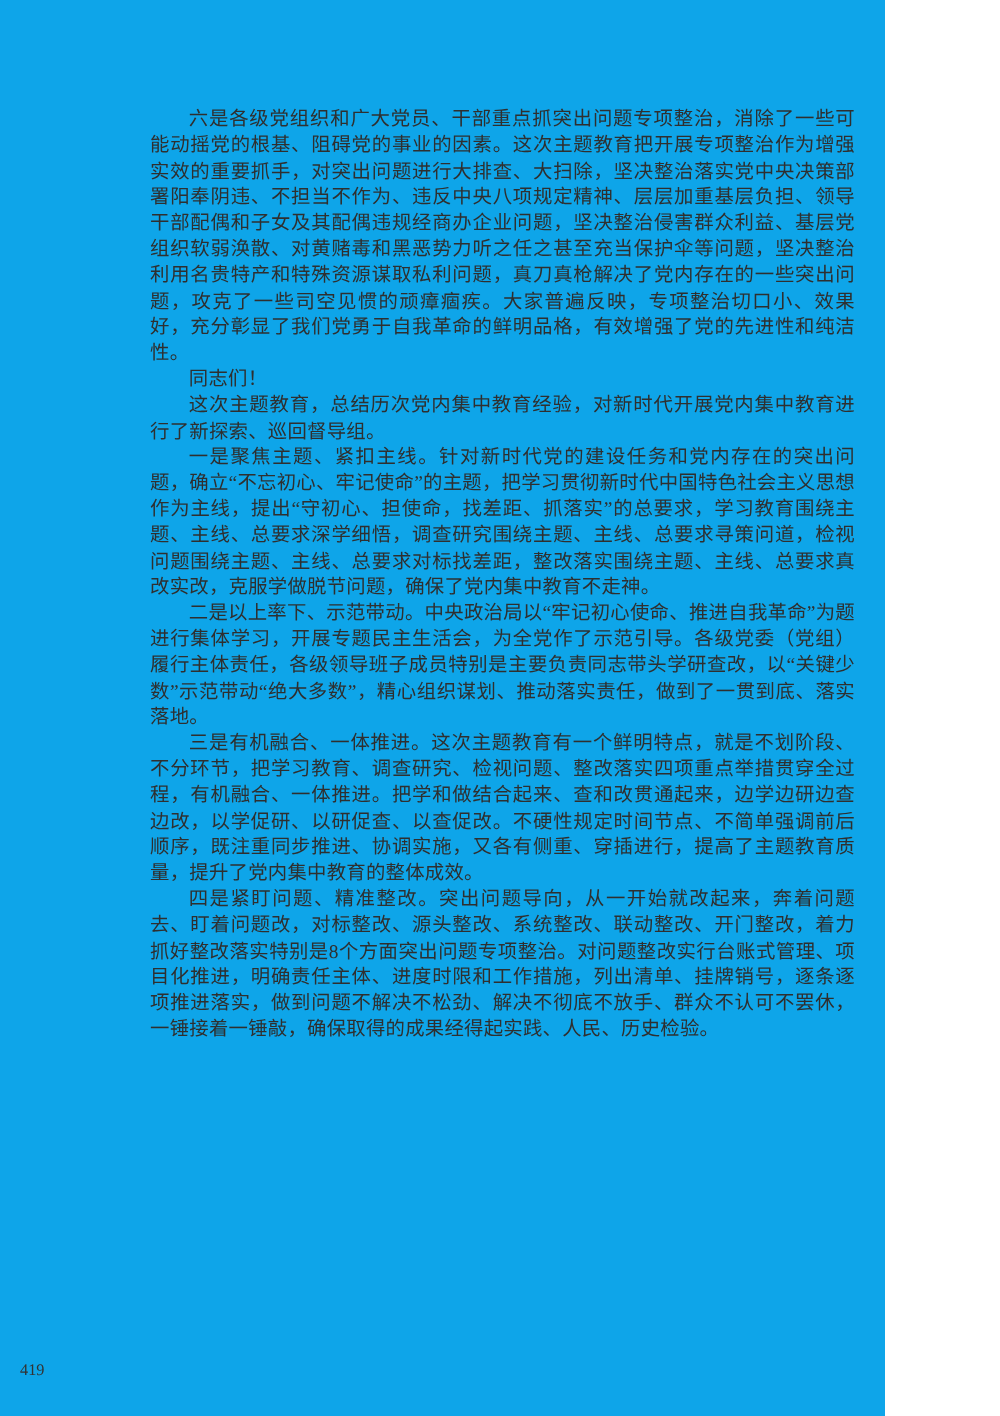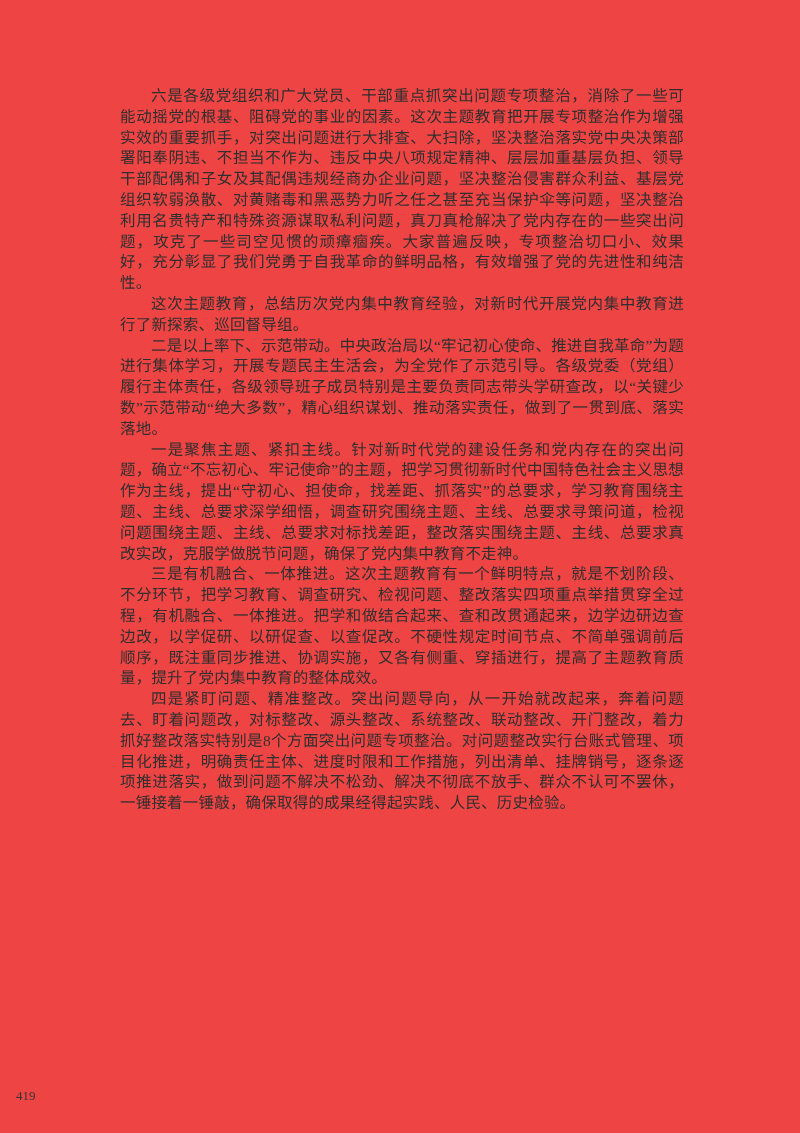--- a/index.html
+++ b/index.html
@@ -2,23 +2,23 @@
 <html lang="zh-CN"><head>
 <meta charset="utf-8">
 <style>
   html, body {
     margin: 0;
     padding: 0;
     background: #ffffff;
   }
   .page {
     position: relative;
-    width: 800px;
+    width: 708px;
     height: 1133px;
-    background: #ef4444;
+    background: #0ea5e9;
     overflow: hidden;
     font-family: "Liberation Serif", "DejaVu Serif", serif;
     color: #2f2f2f;
   }
   .text-body {
     position: absolute;
     left: 120px;
     top: 86px;
     width: 564px;
   }
@@ -44,20 +44,21 @@
     font-family: "Liberation Serif", "DejaVu Serif", serif;
     margin-top: 46px;
   }
 </style>
 </head>
 <body>
 
 <div class="page">
   <div class="text-body">
     <p class="para">六是各级党组织和广大党员、干部重点抓突出问题专项整治，消除了一些可能动摇党的根基、阻碍党的事业的因素。这次主题教育把开展专项整治作为增强实效的重要抓手，对突出问题进行大排查、大扫除，坚决整治落实党中央决策部署阳奉阴违、不担当不作为、违反中央八项规定精神、层层加重基层负担、领导干部配偶和子女及其配偶违规经商办企业问题，坚决整治侵害群众利益、基层党组织软弱涣散、对黄赌毒和黑恶势力听之任之甚至充当保护伞等问题，坚决整治利用名贵特产和特殊资源谋取私利问题，真刀真枪解决了党内存在的一些突出问题，攻克了一些司空见惯的顽瘴痼疾。大家普遍反映，专项整治切口小、效果好，充分彰显了我们党勇于自我革命的鲜明品格，有效增强了党的先进性和纯洁性。</p>
+    <p class="para">同志们！</p>
     <p class="para">这次主题教育，总结历次党内集中教育经验，对新时代开展党内集中教育进行了新探索、巡回督导组。</p>
+    <p class="para">一是聚焦主题、紧扣主线。针对新时代党的建设任务和党内存在的突出问题，确立“不忘初心、牢记使命”的主题，把学习贯彻新时代中国特色社会主义思想作为主线，提出“守初心、担使命，找差距、抓落实”的总要求，学习教育围绕主题、主线、总要求深学细悟，调查研究围绕主题、主线、总要求寻策问道，检视问题围绕主题、主线、总要求对标找差距，整改落实围绕主题、主线、总要求真改实改，克服学做脱节问题，确保了党内集中教育不走神。</p>
     <p class="para">二是以上率下、示范带动。中央政治局以“牢记初心使命、推进自我革命”为题进行集体学习，开展专题民主生活会，为全党作了示范引导。各级党委（党组）履行主体责任，各级领导班子成员特别是主要负责同志带头学研查改，以“关键少数”示范带动“绝大多数”，精心组织谋划、推动落实责任，做到了一贯到底、落实落地。</p>
-    <p class="para">一是聚焦主题、紧扣主线。针对新时代党的建设任务和党内存在的突出问题，确立“不忘初心、牢记使命”的主题，把学习贯彻新时代中国特色社会主义思想作为主线，提出“守初心、担使命，找差距、抓落实”的总要求，学习教育围绕主题、主线、总要求深学细悟，调查研究围绕主题、主线、总要求寻策问道，检视问题围绕主题、主线、总要求对标找差距，整改落实围绕主题、主线、总要求真改实改，克服学做脱节问题，确保了党内集中教育不走神。</p>
     <p class="para">三是有机融合、一体推进。这次主题教育有一个鲜明特点，就是不划阶段、不分环节，把学习教育、调查研究、检视问题、整改落实四项重点举措贯穿全过程，有机融合、一体推进。把学和做结合起来、查和改贯通起来，边学边研边查边改，以学促研、以研促查、以查促改。不硬性规定时间节点、不简单强调前后顺序，既注重同步推进、协调实施，又各有侧重、穿插进行，提高了主题教育质量，提升了党内集中教育的整体成效。</p>
     <p class="para">四是紧盯问题、精准整改。突出问题导向，从一开始就改起来，奔着问题去、盯着问题改，对标整改、源头整改、系统整改、联动整改、开门整改，着力抓好整改落实特别是8个方面突出问题专项整治。对问题整改实行台账式管理、项目化推进，明确责任主体、进度时限和工作措施，列出清单、挂牌销号，逐条逐项推进落实，做到问题不解决不松劲、解决不彻底不放手、群众不认可不罢休，一锤接着一锤敲，确保取得的成果经得起实践、人民、历史检验。</p>
   </div>
   <div class="page-number">419</div>
 </div>
 
 </body></html>

